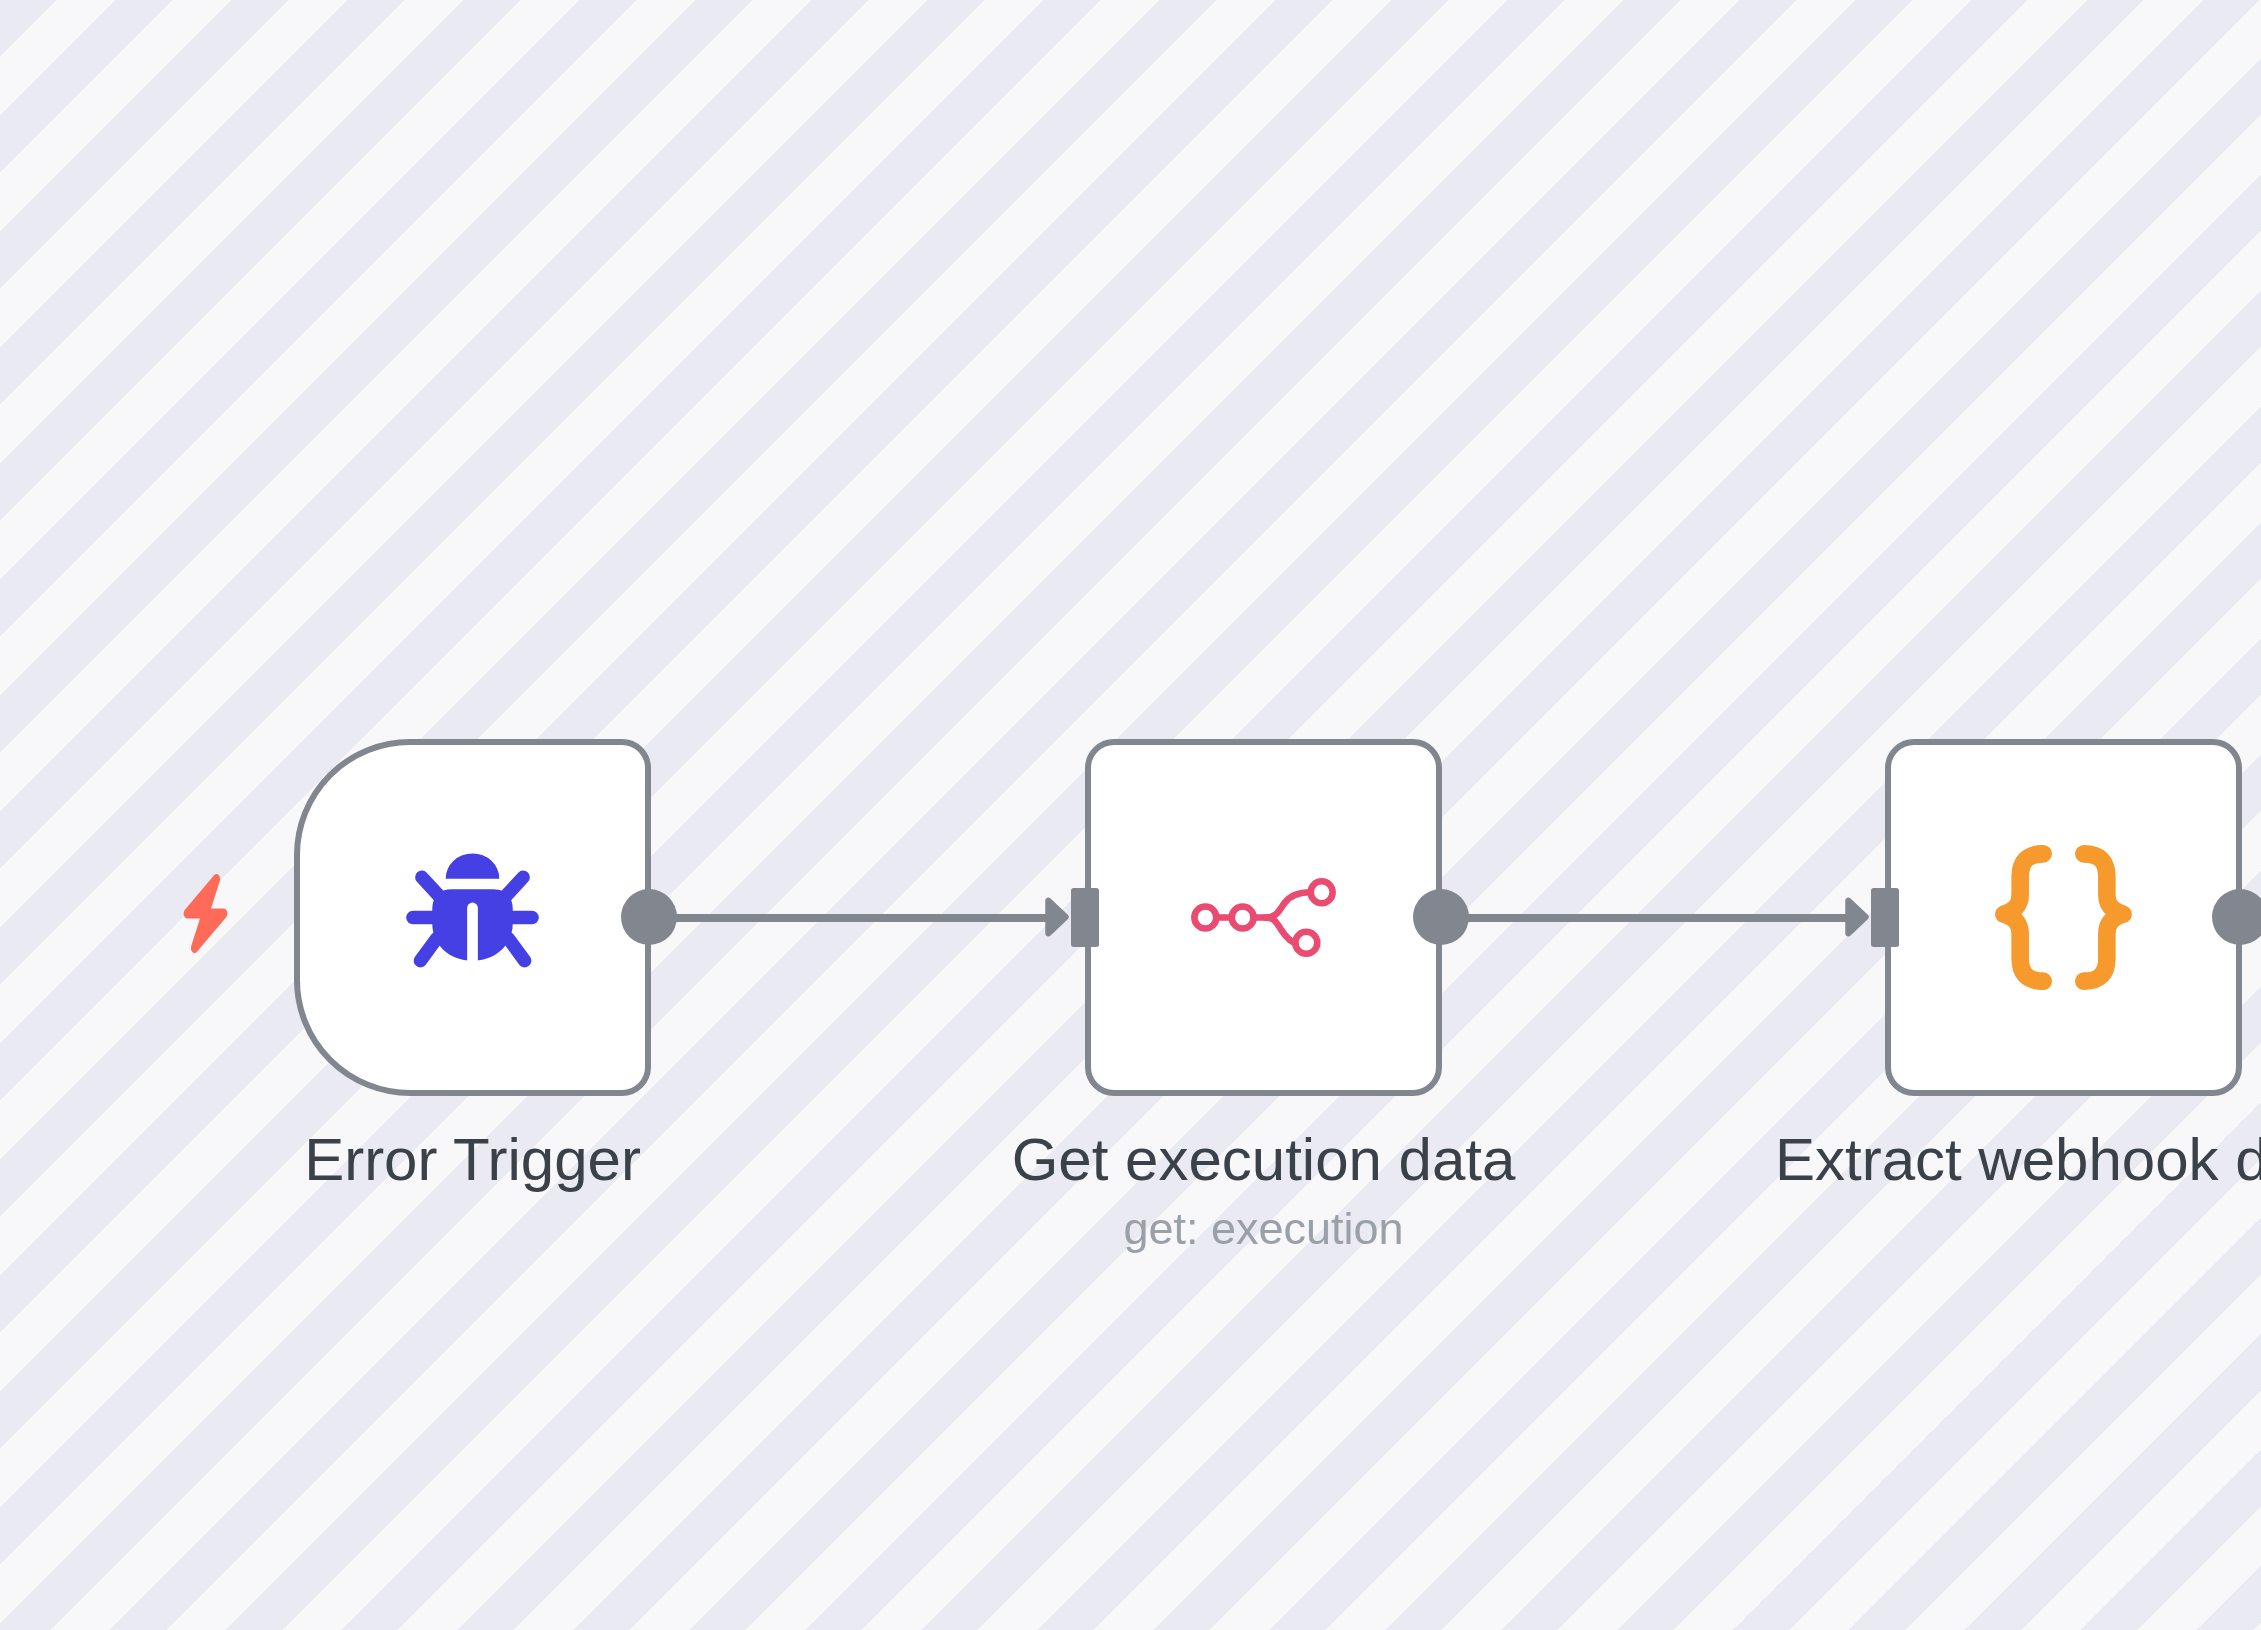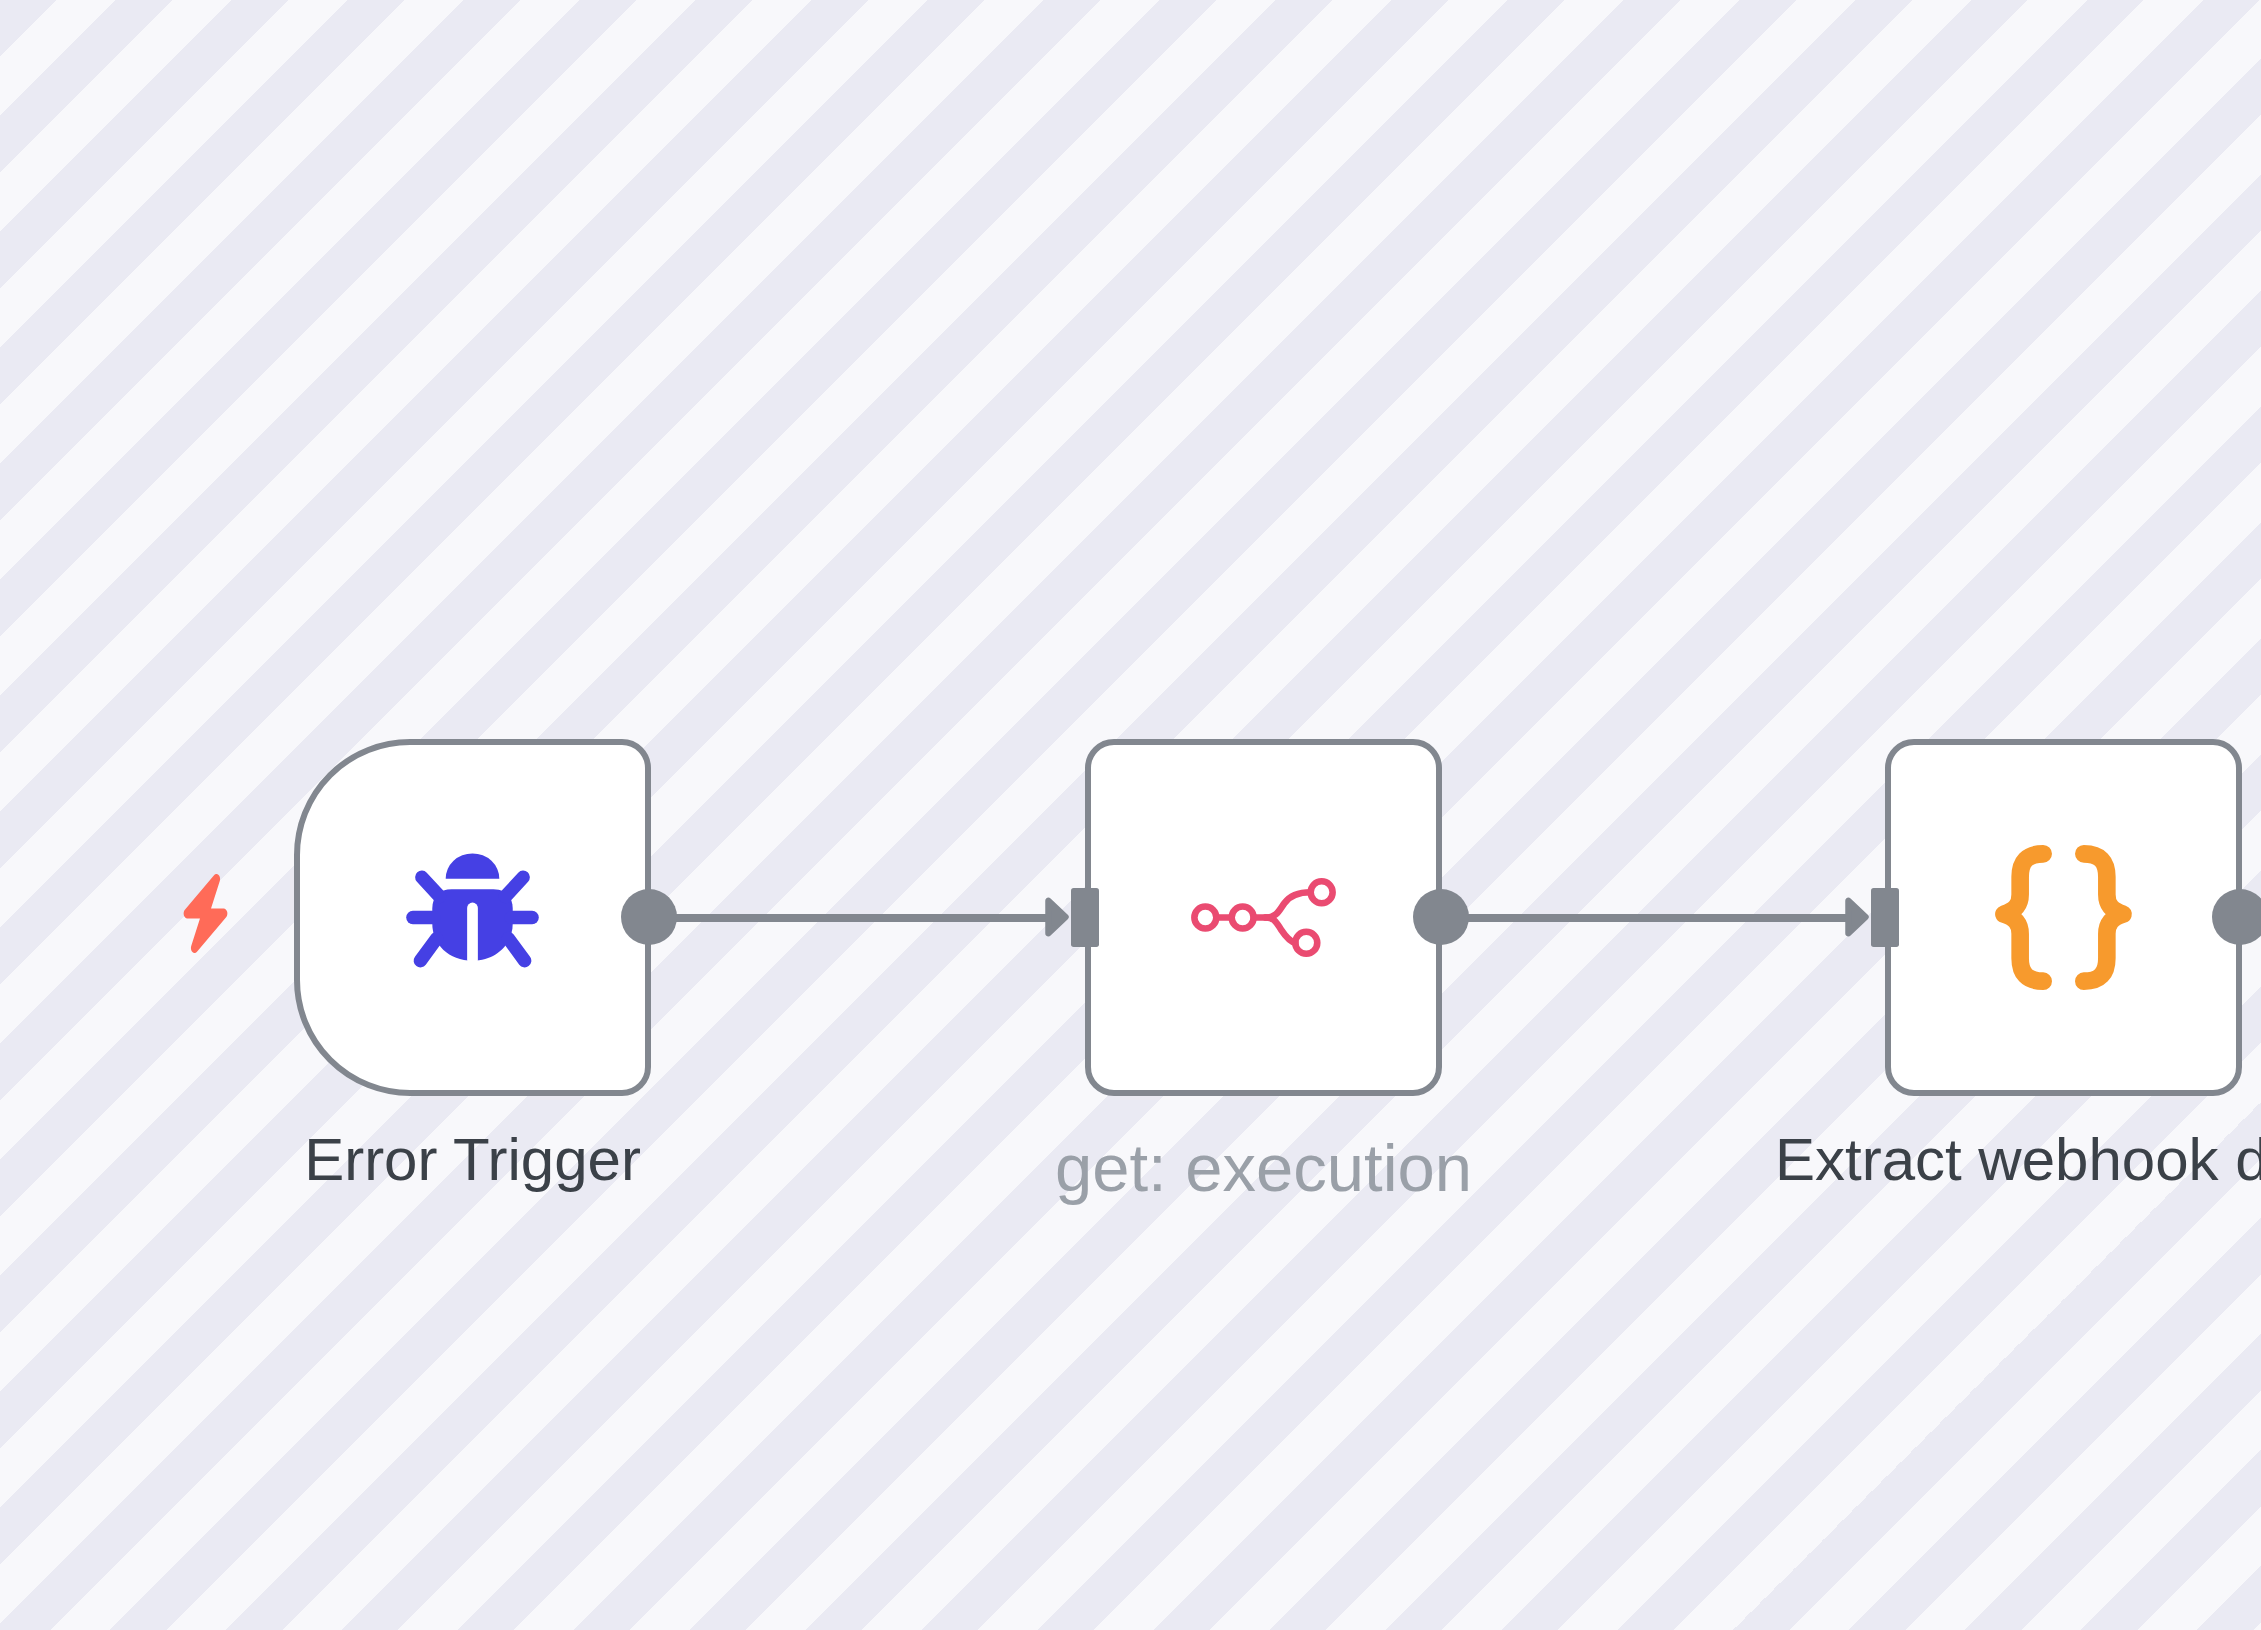--- a/index.html
+++ b/index.html
@@ -85,22 +85,22 @@
     pointer-events: none;
   }
   .node-label {
     font-size: 60px;
     line-height: 1.12;
     font-weight: 500;
     color: #3b4148;
     letter-spacing: 0px;
   }
   .node-sublabel {
-    margin-top: 5px;
-    font-size: 67px;
+    margin-top: 11px;
+    font-size: 45px;
     line-height: 1.1;
     font-weight: 400;
     color: #9aa0a8;
   }
 </style>
 </head>
 <body>
 
 <div class="canvas">
 
@@ -167,20 +167,21 @@
 
   <div class="out-dot" style="left:621px; top:889px;"></div>
   <div class="out-dot" style="left:1413px; top:889px;"></div>
   <div class="out-dot" style="left:2212px; top:889px;"></div>
 
   <div class="node-label-wrap" style="left:-70px;">
     <div class="node-label">Error Trigger</div>
   </div>
 
   <div class="node-label-wrap" style="left:721px;">
+    <div class="node-label">Get execution data</div>
     <div class="node-sublabel">get: execution</div>
   </div>
 
   <div class="node-label-wrap" style="left:1521px;">
     <div class="node-label">Extract webhook data</div>
   </div>
 
 </div>
 
 

